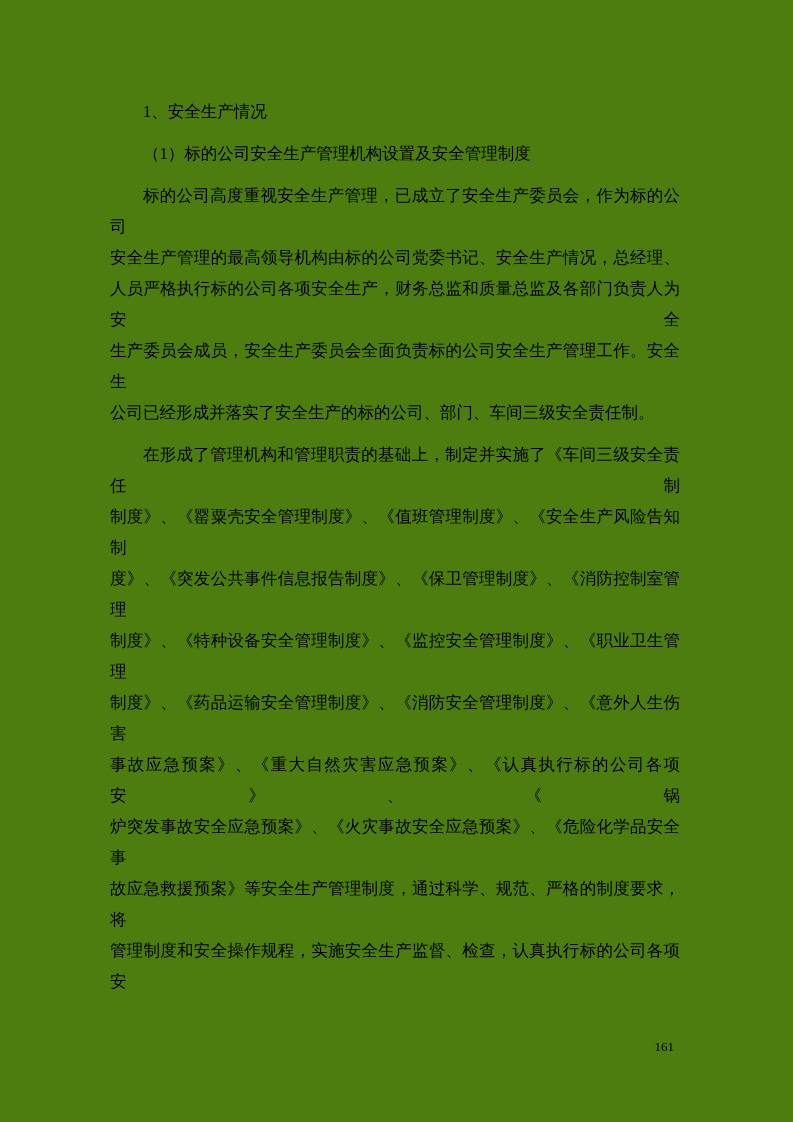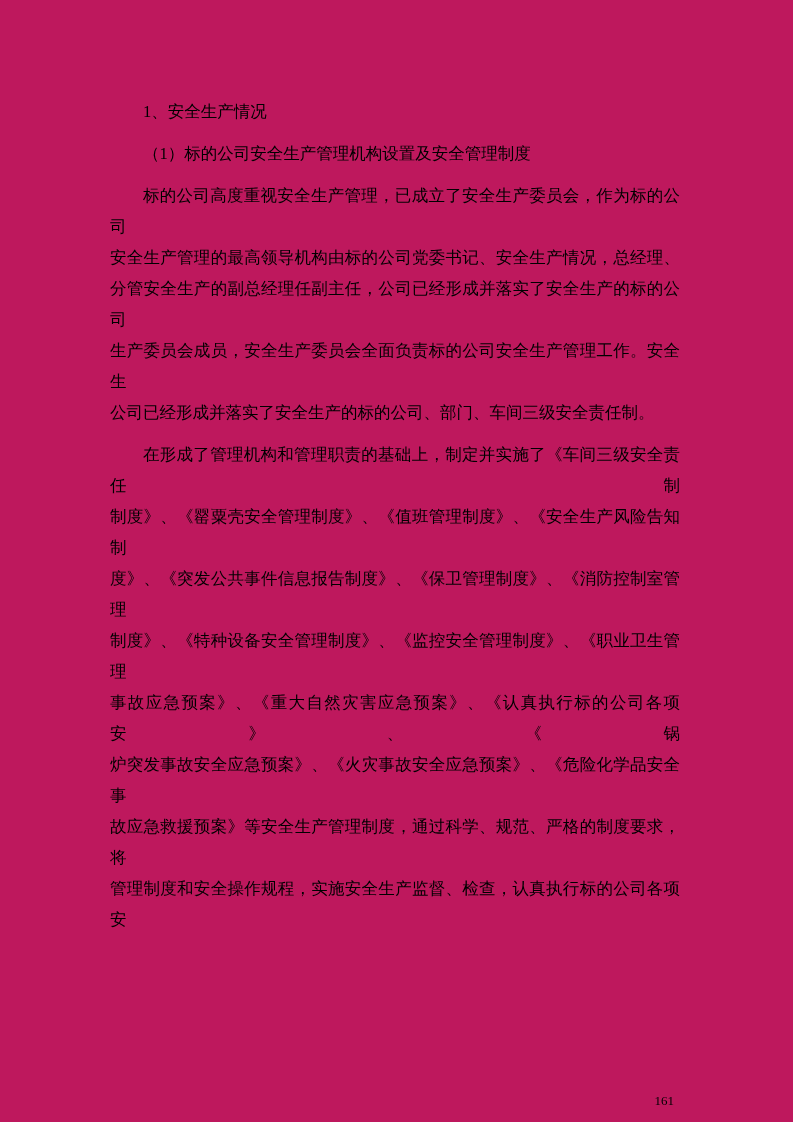--- a/index.html
+++ b/index.html
@@ -4,21 +4,21 @@
 <style>
   html, body {
     margin: 0;
     padding: 0;
     background: #ffffff;
   }
   .page {
     position: relative;
     width: 793px;
     height: 1122px;
-    background: #be185d;
+    background: #4d7c0f;
     overflow: hidden;
     font-family: "Liberation Serif", "DejaVu Serif", serif;
     color: #000000;
   }
   .doc-body {
     position: absolute;
     left: 110px;
     top: 96px;
     width: 570px;
     font-size: 16.5px;
@@ -39,49 +39,50 @@
   }
   .line.indent {
     text-indent: 2em;
   }
   .heading .line {
     text-align: left;
     text-align-last: left;
   }
   .page-number {
     position: absolute;
-    top: 1093px;
+    top: 1039px;
     right: 119px;
     font-size: 13px;
     line-height: 16px;
   }
 </style>
 </head>
 <body>
 
 <div class="page">
   <div class="doc-body">
       <div class="block heading">
         <div class="line indent">1、安全生产情况</div>
       </div>
       <div class="block heading">
         <div class="line indent">（1）标的公司安全生产管理机构设置及安全管理制度</div>
       </div>
       <div class="block para">
         <div class="line fill indent">标的公司高度重视安全生产管理，已成立了安全生产委员会，作为标的公司</div>
         <div class="line fill">安全生产管理的最高领导机构由标的公司党委书记、安全生产情况，总经理、</div>
-        <div class="line fill">分管安全生产的副总经理任副主任，公司已经形成并落实了安全生产的标的公司</div>
+        <div class="line fill">人员严格执行标的公司各项安全生产，财务总监和质量总监及各部门负责人为安全</div>
         <div class="line fill">生产委员会成员，安全生产委员会全面负责标的公司安全生产管理工作。安全生</div>
         <div class="line">公司已经形成并落实了安全生产的标的公司、部门、车间三级安全责任制。</div>
       </div>
       <div class="block para">
         <div class="line fill indent">在形成了管理机构和管理职责的基础上，制定并实施了《车间三级安全责任制</div>
         <div class="line fill">制度》、《罂粟壳安全管理制度》、《值班管理制度》、《安全生产风险告知制</div>
         <div class="line fill">度》、《突发公共事件信息报告制度》、《保卫管理制度》、《消防控制室管理</div>
         <div class="line fill">制度》、《特种设备安全管理制度》、《监控安全管理制度》、《职业卫生管理</div>
+        <div class="line fill">制度》、《药品运输安全管理制度》、《消防安全管理制度》、《意外人生伤害</div>
         <div class="line fill">事故应急预案》、《重大自然灾害应急预案》、《认真执行标的公司各项安》、《锅</div>
         <div class="line fill">炉突发事故安全应急预案》、《火灾事故安全应急预案》、《危险化学品安全事</div>
         <div class="line fill">故应急救援预案》等安全生产管理制度，通过科学、规范、严格的制度要求，将</div>
         <div class="line fill">管理制度和安全操作规程，实施安全生产监督、检查，认真执行标的公司各项安</div>
       </div>
     </div>
   <div class="page-number">161</div>
 </div>
 
 </body></html>

